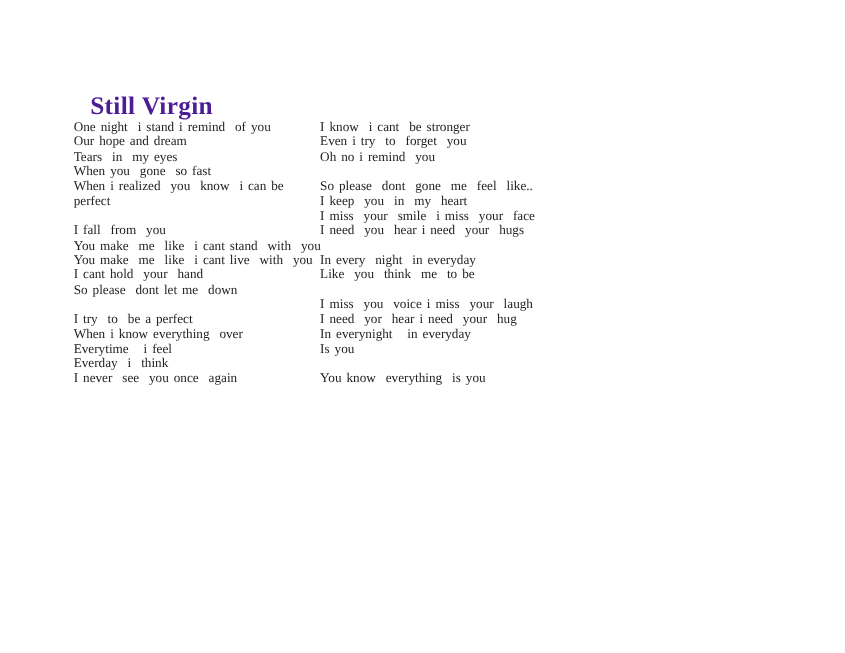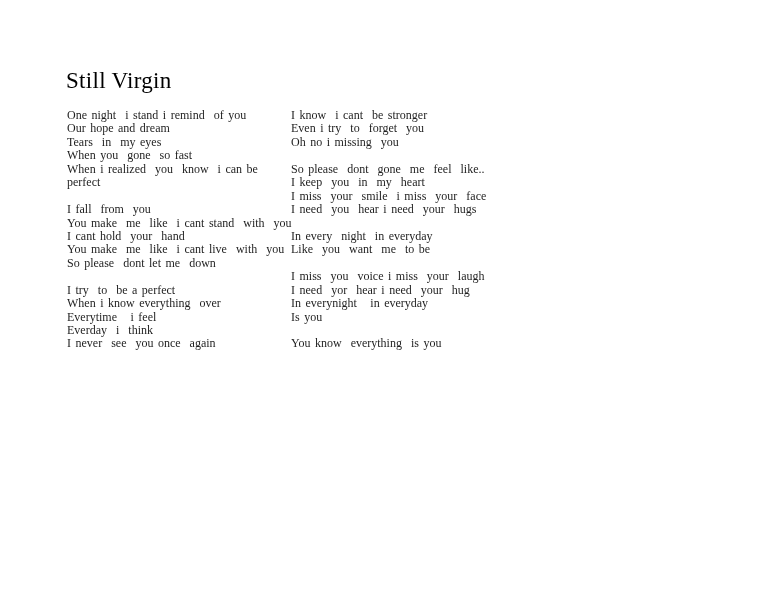--- a/index.html
+++ b/index.html
@@ -13,25 +13,25 @@
     height: 594px;
     background: #ffffff;
     overflow: hidden;
     font-family: "Liberation Serif", "DejaVu Serif", serif;
     color: #1e1e1e;
   }
   .title {
     position: absolute;
     left: 66px;
     top: 68px;
-    margin: 0;
+    margin: 16px;
     font-size: 23px;
-    font-weight: normal;
+    font-weight: bold;
     letter-spacing: 0.3px;
-    color: #000000;
+    color: #4c1d95;
   }
   .col {
     position: absolute;
     top: 109px;
     font-size: 12px;
     word-spacing: 1.5px;
   }
   .col-left  { left: 67px;  width: 222px; }
   .col-right { left: 291px; width: 210px; }
   .line {
@@ -49,43 +49,43 @@
   <div class="col col-left">
       <div class="line">One night  i stand i remind  of you</div>
       <div class="line">Our hope and dream</div>
       <div class="line">Tears  in  my eyes</div>
       <div class="line">When you  gone  so fast</div>
       <div class="line">When i realized  you  know  i can be</div>
       <div class="line">perfect</div>
       <div class="line"></div>
       <div class="line">I fall  from  you</div>
       <div class="line">You make  me  like  i cant stand  with  you</div>
+      <div class="line">You make  me  like  i cant live  with  you</div>
       <div class="line">I cant hold  your  hand</div>
-      <div class="line">You make  me  like  i cant live  with  you</div>
       <div class="line">So please  dont let me  down</div>
       <div class="line"></div>
       <div class="line">I try  to  be a perfect</div>
       <div class="line">When i know everything  over</div>
       <div class="line">Everytime   i feel</div>
       <div class="line">Everday  i  think</div>
       <div class="line">I never  see  you once  again</div>
     </div>
 
   <div class="col col-right">
       <div class="line">I know  i cant  be stronger</div>
       <div class="line">Even i try  to  forget  you</div>
-      <div class="line">Oh no i missing  you</div>
+      <div class="line">Oh no i remind  you</div>
       <div class="line"></div>
       <div class="line">So please  dont  gone  me  feel  like..</div>
       <div class="line">I keep  you  in  my  heart</div>
       <div class="line">I miss  your  smile  i miss  your  face</div>
       <div class="line">I need  you  hear i need  your  hugs</div>
       <div class="line"></div>
       <div class="line">In every  night  in everyday</div>
-      <div class="line">Like  you  want  me  to be</div>
+      <div class="line">Like  you  think  me  to be</div>
       <div class="line"></div>
       <div class="line">I miss  you  voice i miss  your  laugh</div>
       <div class="line">I need  yor  hear i need  your  hug</div>
       <div class="line">In everynight   in everyday</div>
       <div class="line">Is you</div>
       <div class="line"></div>
       <div class="line">You know  everything  is you</div>
     </div>
 </div>
 

